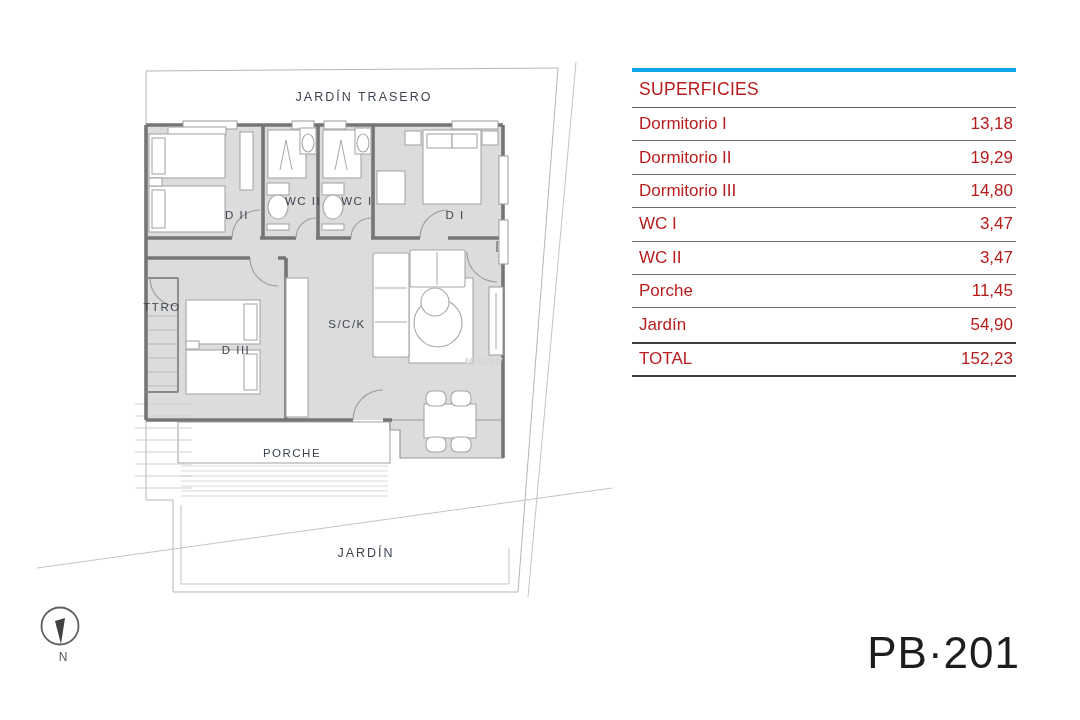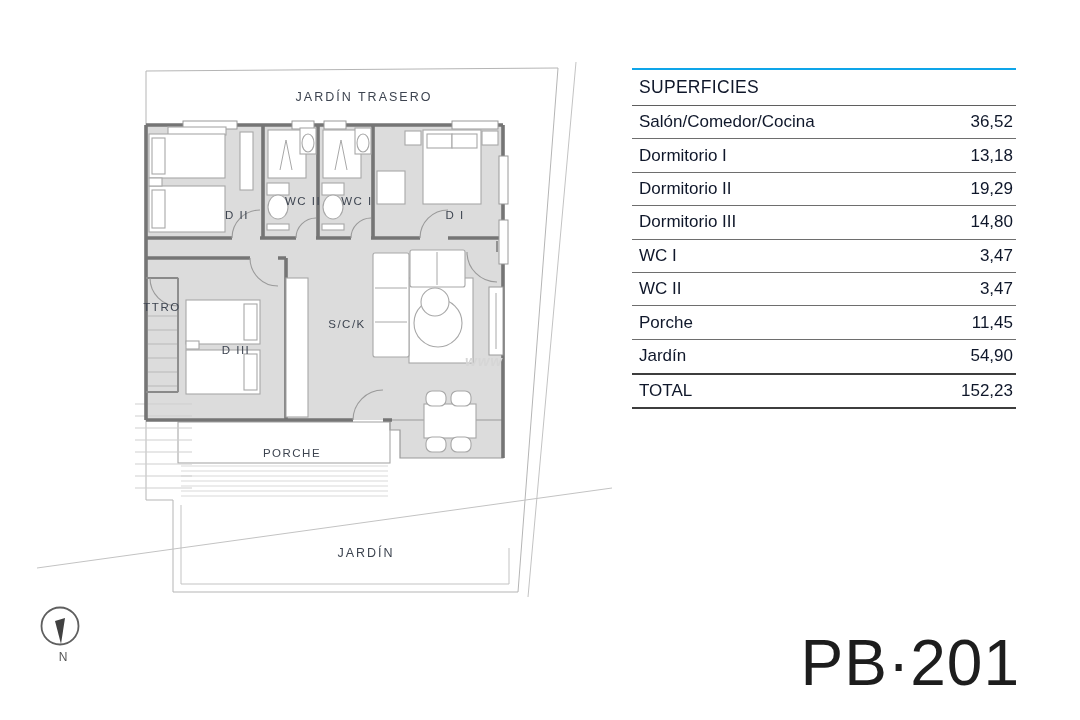--- a/index.html
+++ b/index.html
@@ -3,32 +3,32 @@
 <meta charset="utf-8">
 <style>
   html,body{margin:0;padding:0;background:#ffffff;}
   body{width:1080px;height:720px;position:relative;overflow:hidden;
        font-family:"Liberation Sans",sans-serif;}
   .stage{position:absolute;inset:0;}
   svg{position:absolute;left:0;top:0;}
 
   
   .surfaces{position:absolute;left:632px;top:68px;width:384px;
-            border-top:2px solid #0ea5e9;border-bottom:2px solid #3d3d3d;
-            color:#0f172a;}
+            border-top:4px solid #0ea5e9;border-bottom:2px solid #3d3d3d;
+            color:#b91c1c;}
   .t-header{height:35px;line-height:35px;font-size:17.5px;letter-spacing:.3px;
             padding-left:7px;border-bottom:1px solid #5f5f5f;}
   .t-row{height:33.4px;display:flex;justify-content:space-between;align-items:center;
          font-size:17px;padding:0 3px 0 7px;border-bottom:1px solid #6e6e6e;box-sizing:border-box;}
   .t-row:nth-last-of-type(2){border-bottom:none;}
   .t-row.total{border-top:2px solid #3d3d3d;border-bottom:none;font-weight:normal;}
   .t-row .val{font-variant-numeric:tabular-nums;}
 
   
-  .plan-code{position:absolute;top:630px;right:60px;font-size:64px;line-height:1.05;
+  .plan-code{position:absolute;top:630px;right:60px;font-size:44px;line-height:1.05;
              color:#1d1d1d;letter-spacing:1px;}
 
   
   .boundary{stroke:#b5b5b5;stroke-width:1;fill:none;}
   .boundary2{stroke:#c3c3c3;stroke-width:1;fill:none;}
   .roomfill{fill:#dcdcdc;}
   .wall{stroke:#757575;stroke-width:3.6;fill:none;stroke-linecap:butt;}
   .wall-thin{stroke:#8a8a8a;stroke-width:1.8;fill:none;}
   .outline{stroke:#a8a8a8;stroke-width:1.1;fill:none;}
   .furn{fill:#ffffff;stroke:#a8a8a8;stroke-width:1.1;}
@@ -214,24 +214,20 @@
     <circle cx="60" cy="626" r="18.5" fill="none" stroke="#5f5f5f" stroke-width="1.8"></circle>
     <polygon points="55,621 65,618 61,644" fill="#414141"></polygon>
     <text class="north" x="63" y="661">N</text>
   </g>
 </svg>
 
 <div class="surfaces">
   <div class="t-header">SUPERFICIES</div>
 
   <div class="t-row">
-    <span>Salón/Comedor/Cocina</span>
-    <span class="val">36,52</span>
-  </div>
-  <div class="t-row">
     <span>Dormitorio I</span>
     <span class="val">13,18</span>
   </div>
   <div class="t-row">
     <span>Dormitorio II</span>
     <span class="val">19,29</span>
   </div>
   <div class="t-row">
     <span>Dormitorio III</span>
     <span class="val">14,80</span>

